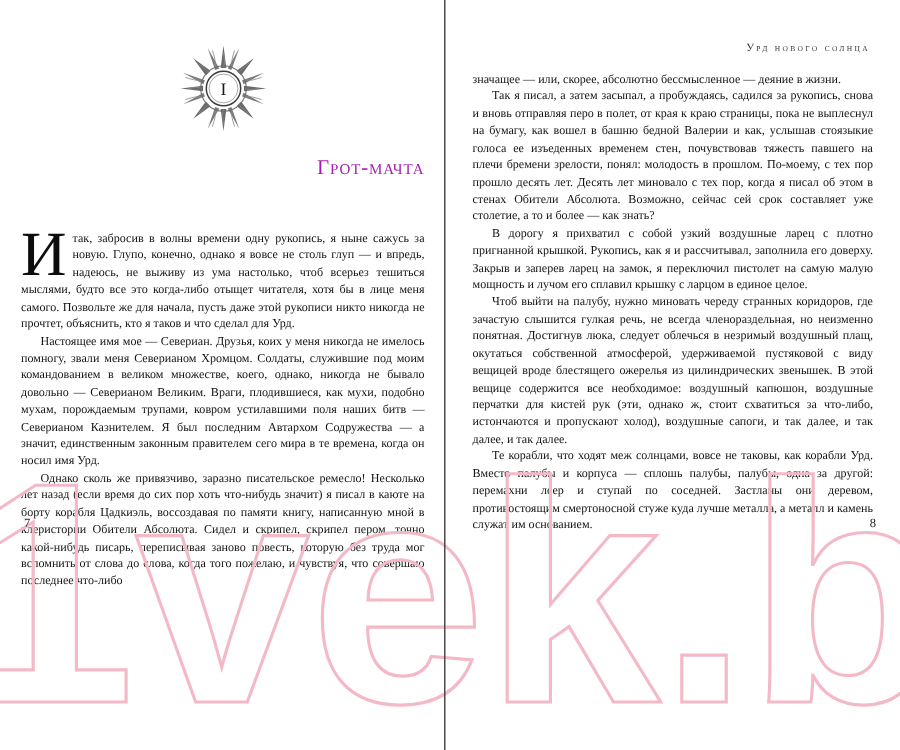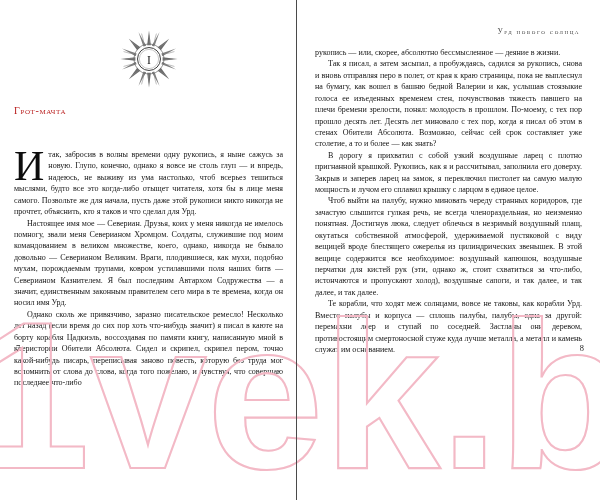--- a/index.html
+++ b/index.html
@@ -54,26 +54,26 @@
   }
   .ornament {
     width: 62px;
     height: 62px;
     display: block;
   }
 
   
   .chapter-title {
     margin-top: 16px;
-    text-align: left;
-    font-family: "Liberation Serif", "DejaVu Serif", serif;
-    font-size: 10px;
+    text-align: right;
+    font-family: "Liberation Serif", "DejaVu Serif", serif;
+    font-size: 14px;
     font-variant: small-caps;
     letter-spacing: 0.6px;
-    color: #b91c1c;
+    color: #a21caf;
     line-height: 1;
   }
 
   
   .running-head {
     margin-top: 28px;
     text-align: right;
     font-family: "Liberation Serif", "DejaVu Serif", serif;
     font-size: 7.4px;
     font-variant: small-caps;
@@ -217,21 +217,21 @@
     </div>
 
     <div class="folio" id="folio-left">7</div>
   </div>
 
   <div class="page" id="page-right">
 
     <div class="running-head">Урд нового солнца</div>
 
     <div class="body-block">
-      <p class="no-indent">рукопись — или, скорее, абсолютно бессмысленное — деяние в жизни.</p>
+      <p class="no-indent">значащее — или, скорее, абсолютно бессмысленное — деяние в жизни.</p>
       <p>Так я писал, а затем засыпал, а пробуждаясь, садился за рукопись, снова и вновь отправляя перо в полет, от края к краю страницы, пока не выплеснул на бумагу, как вошел в башню бедной Валерии и как, услышав стоязыкие голоса ее изъеденных временем стен, почувствовав тяжесть павшего на плечи бремени зрелости, понял: молодость в прошлом. По-моему, с тех пор прошло десять лет. Десять лет миновало с тех пор, когда я писал об этом в стенах Обители Абсолюта. Возможно, сейчас сей срок составляет уже столетие, а то и более — как знать?</p>
       <p>В дорогу я прихватил с собой узкий воздушные ларец с плотно пригнанной крышкой. Рукопись, как я и рассчитывал, заполнила его доверху. Закрыв и заперев ларец на замок, я переключил пистолет на самую малую мощность и лучом его сплавил крышку с ларцом в единое целое.</p>
       <p>Чтоб выйти на палубу, нужно миновать череду странных коридоров, где зачастую слышится гулкая речь, не всегда членораздельная, но неизменно понятная. Достигнув люка, следует облечься в незримый воздушный плащ, окутаться собственной атмосферой, удерживаемой пустяковой с виду вещицей вроде блестящего ожерелья из цилиндрических звенышек. В этой вещице содержится все необходимое: воздушный капюшон, воздушные перчатки для кистей рук (эти, однако ж, стоит схватиться за что-либо, истончаются и пропускают холод), воздушные сапоги, и так далее, и так далее, и так далее.</p>
       <p>Те корабли, что ходят меж солнцами, вовсе не таковы, как корабли Урд. Вместо палубы и корпуса — сплошь палубы, палубы, одна за другой: перемахни леер и ступай по соседней. Застланы они деревом, противостоящим смертоносной стуже куда лучше металла, а металл и камень служат им основанием.</p>
     </div>
 
     <div class="folio" id="folio-right">8</div>
   </div>
 
   <div id="gutter"></div>

